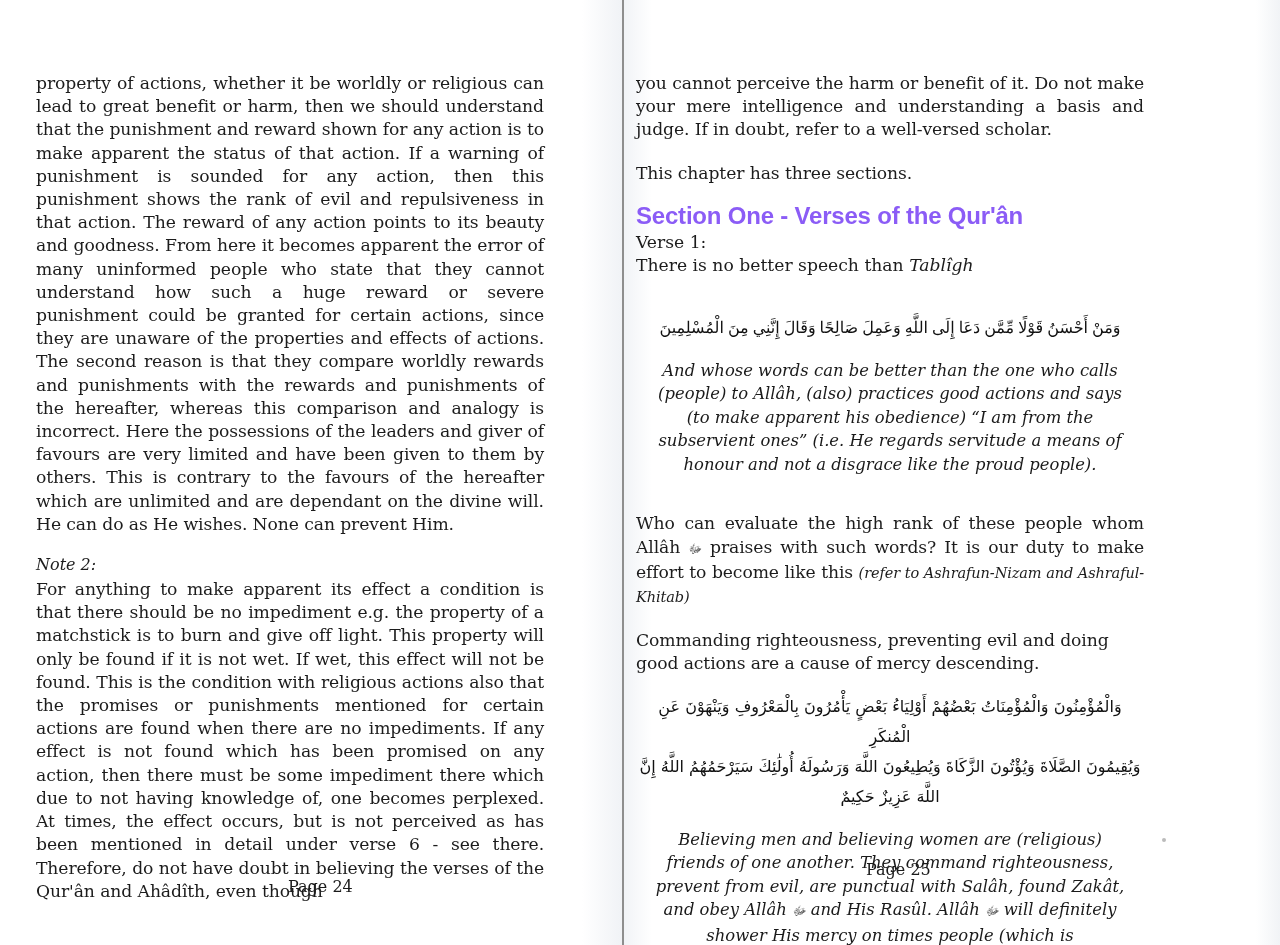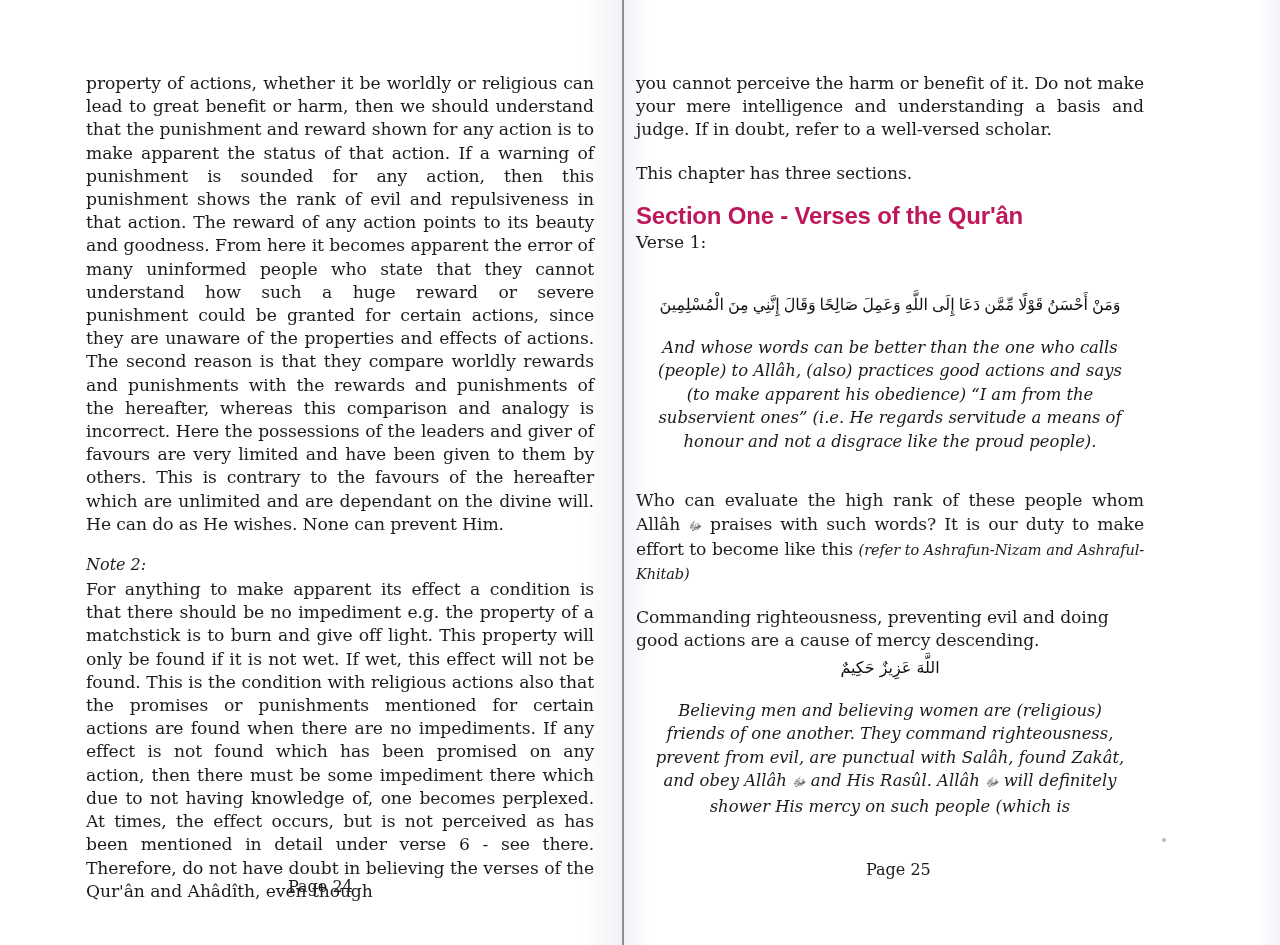--- a/index.html
+++ b/index.html
@@ -8,21 +8,21 @@
     background: #ffffff;
     font-family: "DejaVu Serif", "Liberation Serif", serif;
     color: #1c1c1c;
     position: relative;
   }
   .spread { position: absolute; inset: 0; display: flex; }
   .page {
     position: relative; height: 945px; box-sizing: border-box;
     background: #ffffff;
   }
-  .page.left { width: 622px; padding: 72px 0 0 86px; }
+  .page.left { width: 622px; padding: 72px 0 0 36px; }
   .page.right { width: 658px; padding: 72px 0 6px 14px; }
   .gutter-shade-left {
     position: absolute; top: 0; right: 0; width: 40px; height: 100%;
     background: linear-gradient(to right, rgba(255,255,255,0), rgba(228,232,238,0.55));
   }
   .gutter-line {
     position: absolute; top: 0; left: 622px; width: 2px; height: 945px;
     background: #8e8e8e;
   }
   .gutter-shade-right {
@@ -41,21 +41,21 @@
     font-size: 17.2px; line-height: 23.2px;
     text-align: justify; margin: 0;
     letter-spacing: -0.1px;
   }
   .note-label {
     font-style: italic; font-size: 16px; margin: 18px 0 2px 0; line-height: 22px;
   }
   .gap { height: 20px; }
   .section-title {
     font-family: "Liberation Sans", "DejaVu Sans", sans-serif;
-    font-size: 24px; line-height: 30px; margin: 16px 0 0 0; color: #be185d;
+    font-size: 24px; line-height: 30px; margin: 16px 0 0 0; color: #8b5cf6;
     letter-spacing: -0.2px;
   }
   .verse-label {
     font-size: 17.2px; line-height: 23px; margin: 0;
   }
   .arabic {
     font-family: "DejaVu Sans", sans-serif;
     direction: rtl; text-align: center;
     font-size: 16px; line-height: 30px; margin: 0; color: #111;
   }
@@ -97,32 +97,35 @@
     <div class="right-edge"></div>
     <div class="col" style="padding-left:0;">
       <p class="para">you cannot perceive the harm or benefit of it. Do not make your mere intelligence and understanding a basis and judge. If in doubt, refer to a well-versed scholar.</p>
       <div class="gap"></div>
       <p class="para">This chapter has three sections.</p>
 
       <h2 class="section-title">Section One - Verses of the Qur'ân</h2>
 
       <div>
         <p class="verse-label">Verse 1:</p>
+        <p class="verse-label"><span>There is no better speech than </span><em>Tablîgh</em></p>
         <p class="arabic v1">وَمَنْ أَحْسَنُ قَوْلًا مِّمَّن دَعَا إِلَى اللَّهِ وَعَمِلَ صَالِحًا وَقَالَ إِنَّنِي مِنَ الْمُسْلِمِينَ</p>
         <p class="translation">And whose words can be better than the one who calls (people) to Allâh, (also) practices good actions and says (to make apparent his obedience) “I am from the subservient ones” (i.e. He regards servitude a means of honour and not a disgrace like the proud people).</p>
         <div class="gap"></div>
         <p class="para"><span>Who can evaluate the high rank of these people whom Allâh</span> <span class="honorific">ﷻ</span><span> praises with such words? It is our duty to make effort to become like this </span><span class="ref-inline">(refer to Ashrafun-Nizam and Ashraful-Khitab)</span></p>
       </div>
 
       <div class="gap"></div>
 
       <div>
         <p class="para" style="text-align:left;">Commanding righteousness, preventing evil and doing good actions are a cause of mercy descending.</p>
+        <p class="arabic" style="margin-top:16px;">وَالْمُؤْمِنُونَ وَالْمُؤْمِنَاتُ بَعْضُهُمْ أَوْلِيَاءُ بَعْضٍ يَأْمُرُونَ بِالْمَعْرُوفِ وَيَنْهَوْنَ عَنِ الْمُنكَرِ</p>
+        <p class="arabic">وَيُقِيمُونَ الصَّلَاةَ وَيُؤْتُونَ الزَّكَاةَ وَيُطِيعُونَ اللَّهَ وَرَسُولَهُ أُولَٰئِكَ سَيَرْحَمُهُمُ اللَّهُ إِنَّ</p>
         <p class="arabic">اللَّهَ عَزِيزٌ حَكِيمٌ</p>
-        <p class="translation"><span>Believing men and believing women are (religious) friends of one another. They command righteousness, prevent from evil, are punctual with Salâh, found Zakât, and obey Allâh </span><span class="honorific">ﷻ</span> <span>and His Rasûl. Allâh </span><span class="honorific">ﷻ</span> <span>will definitely shower His mercy on such people (which is</span></p>
+        <p class="translation"><span>Believing men and believing women are (religious) friends of one another. They command righteousness, prevent from evil, are punctual with Salâh, found Zakât, and obey Allâh </span><span class="honorific">ﷻ</span> <span>and His Rasûl. Allâh </span><span class="honorific">ﷻ</span> <span>will definitely shower His mercy on times people (which is</span></p>
       </div>
     </div>
     <div class="page-num">Page 25</div>
     <div class="speck" style="left:540px; top:838px;"></div>
   </div>
 </div>
 
 <div class="gutter-line"></div>
 
 </body></html>

